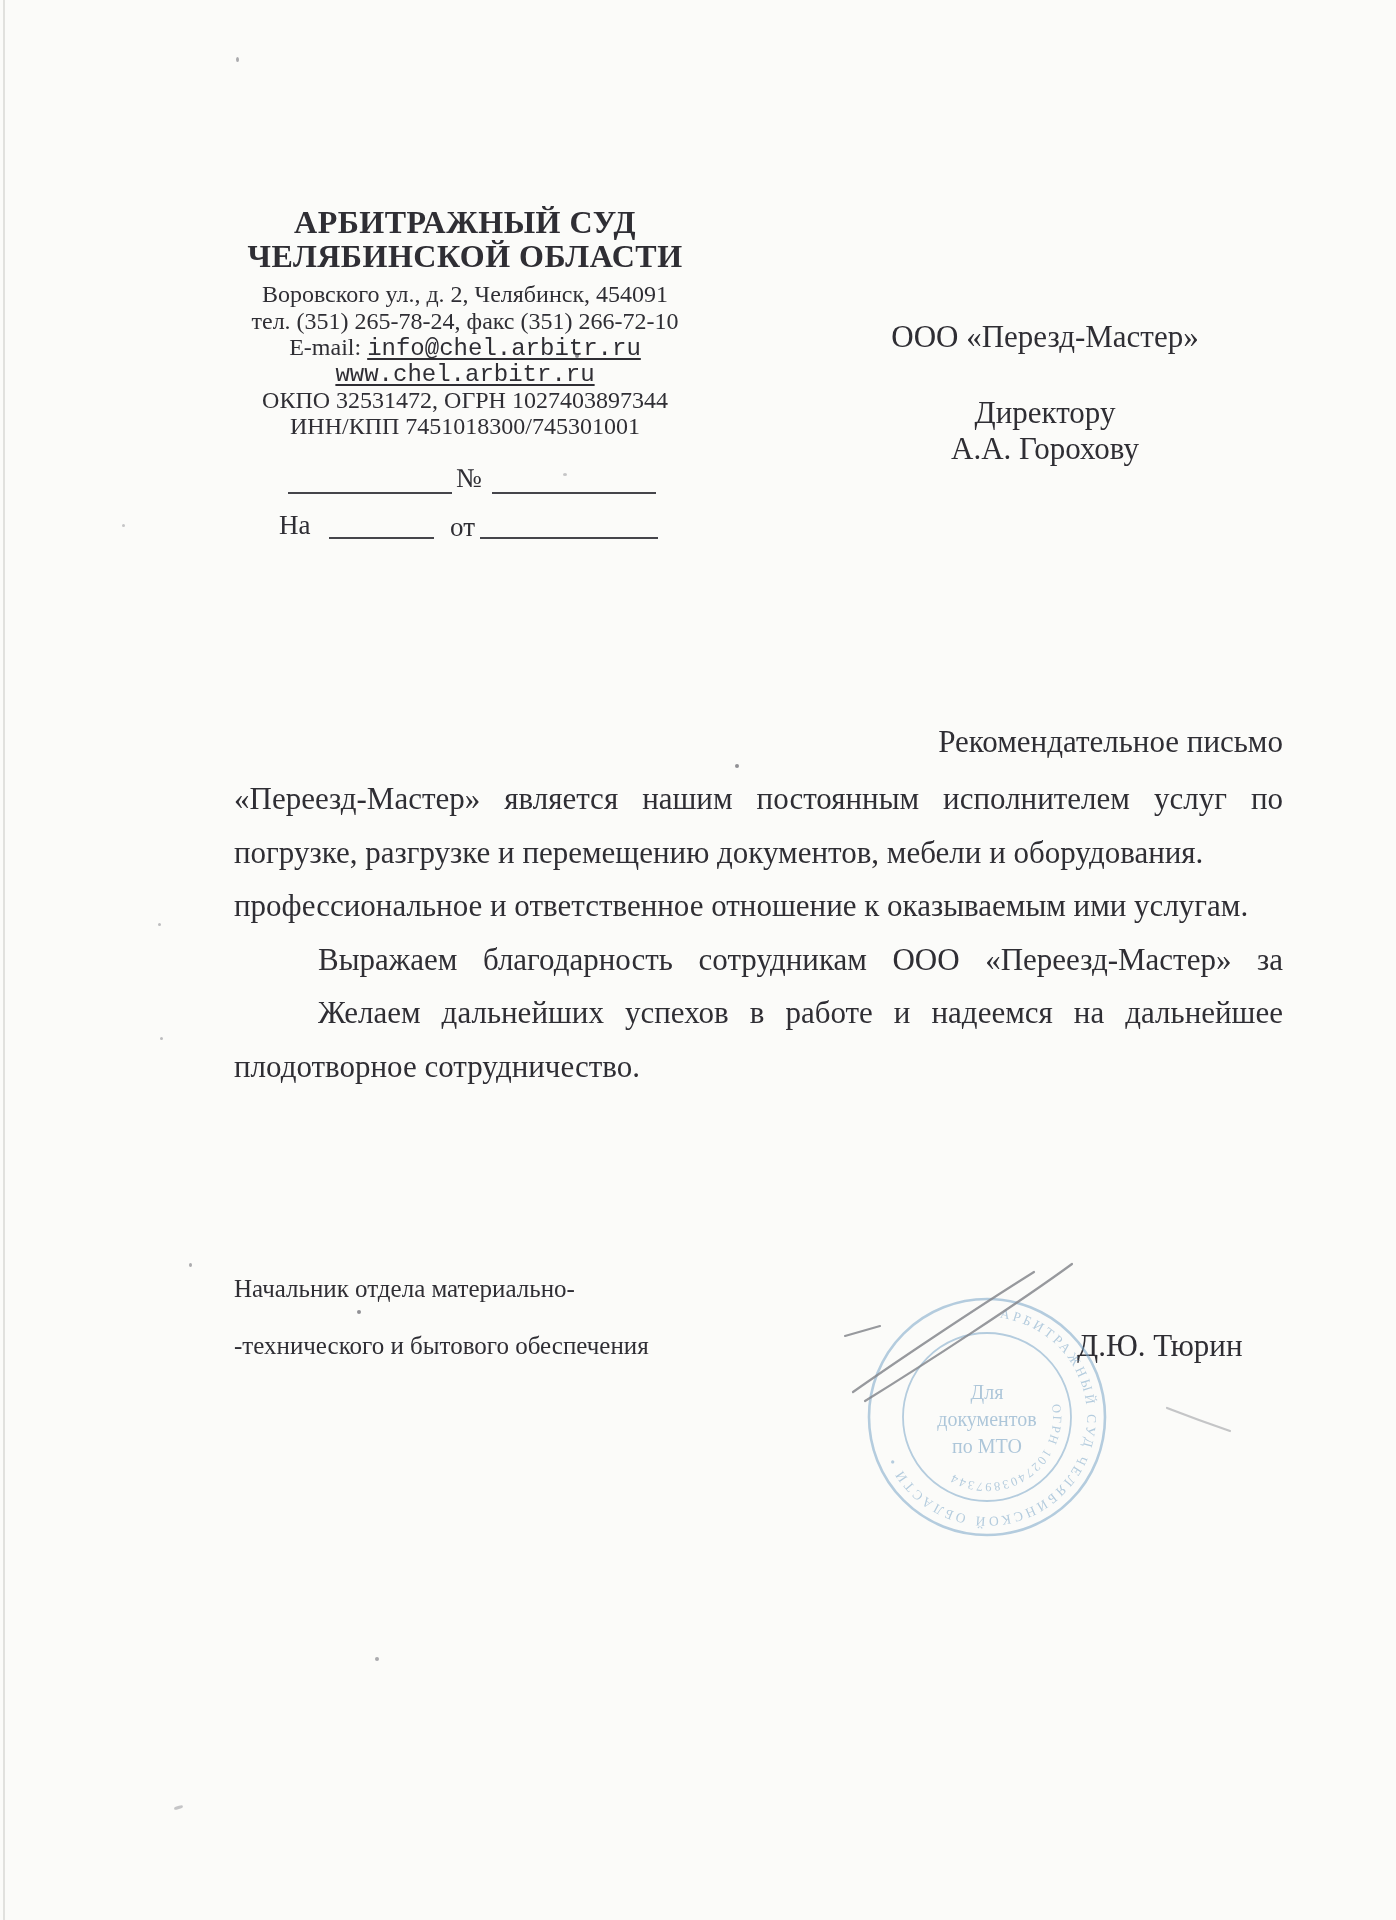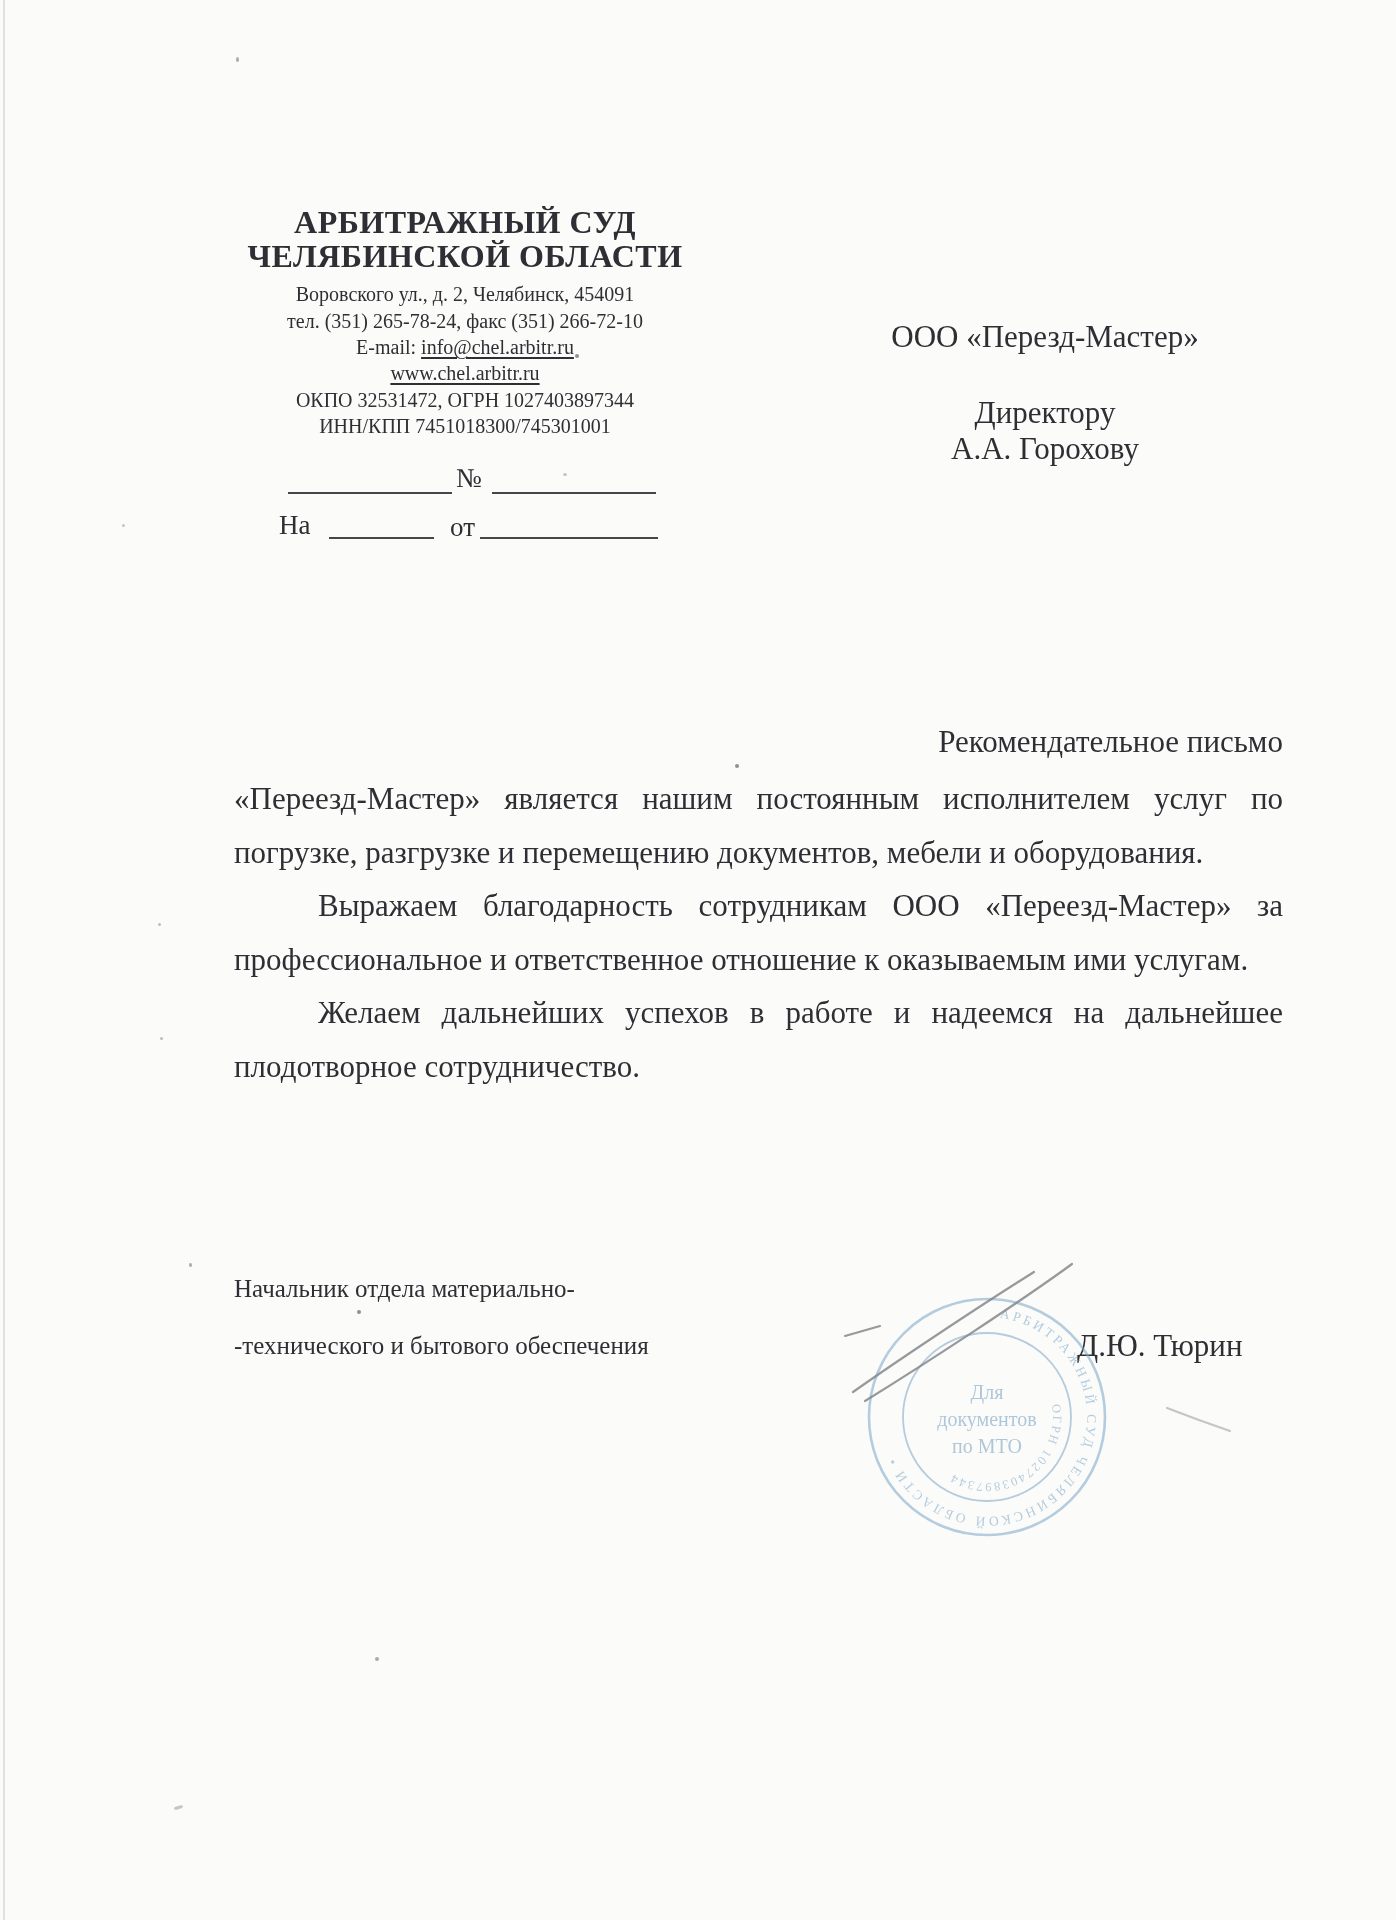--- a/index.html
+++ b/index.html
@@ -18,22 +18,22 @@
     position: absolute; left: 3px; top: 0; width: 2px; height: 100%;
     background: #d2d2d0; opacity: .65;
   }
 
   
   .letterhead { left: 245px; top: 0; width: 440px; text-align: center; }
   .lh-court {
     position: absolute; left: 0; width: 100%;
     font-weight: bold; font-size: 32px; line-height: 34px; letter-spacing: .5px;
   }
-  .lh-line { position: absolute; left: 0; width: 100%; font-size: 20px; line-height: 26px; }
-  .u { text-decoration: underline; text-underline-offset: 3px; }
+  .lh-line { position: absolute; left: 0; width: 100%; font-size: 24px; line-height: 26px; }
+  .u { text-decoration: underline; text-underline-offset: 3px; font-family: Liberation Mono, monospace; }
 
   
   .blank { position: absolute; border-bottom: 2px solid #45454b; height: 0; }
   .ref-label { position: absolute; font-size: 27px; line-height: 28px; }
 
   
   .addressee { left: 878px; top: 0; width: 334px; text-align: center; }
   .addr-line { position: absolute; left: 0; width: 100%; font-size: 31px; line-height: 34px; }
 
   
@@ -92,22 +92,22 @@
   <div class="addr-line" style="top:320px">ООО «Перезд-Мастер»</div>
   <div class="addr-line" style="top:396px">Директору</div>
   <div class="addr-line" style="top:432px">А.А. Горохову</div>
 </div>
 
 <div class="abs letter-title">Рекомендательное письмо</div>
 
 <div class="abs body-block">
   <div class="body-line">«Переезд-Мастер» является нашим постоянным исполнителем услуг по</div>
   <div class="body-line last">погрузке, разгрузке и перемещению документов, мебели и оборудования.</div>
+  <div class="body-line last">профессиональное и ответственное отношение к оказываемым ими услугам.</div>
   <div class="body-line first">Выражаем благодарность сотрудникам ООО «Переезд-Мастер» за</div>
-  <div class="body-line last">профессиональное и ответственное отношение к оказываемым ими услугам.</div>
   <div class="body-line first">Желаем дальнейших успехов в работе и надеемся на дальнейшее</div>
   <div class="body-line last">плодотворное сотрудничество.</div>
 </div>
 
 <div class="sig-line" style="top:1272px">Начальник отдела материально-</div>
 <div class="sig-line" style="top:1329px">-технического и бытового обеспечения</div>
 <div class="sig-name">Д.Ю. Тюрин</div>
 
 <svg class="abs stamp-svg" viewBox="0 0 260 260">
   <defs>

